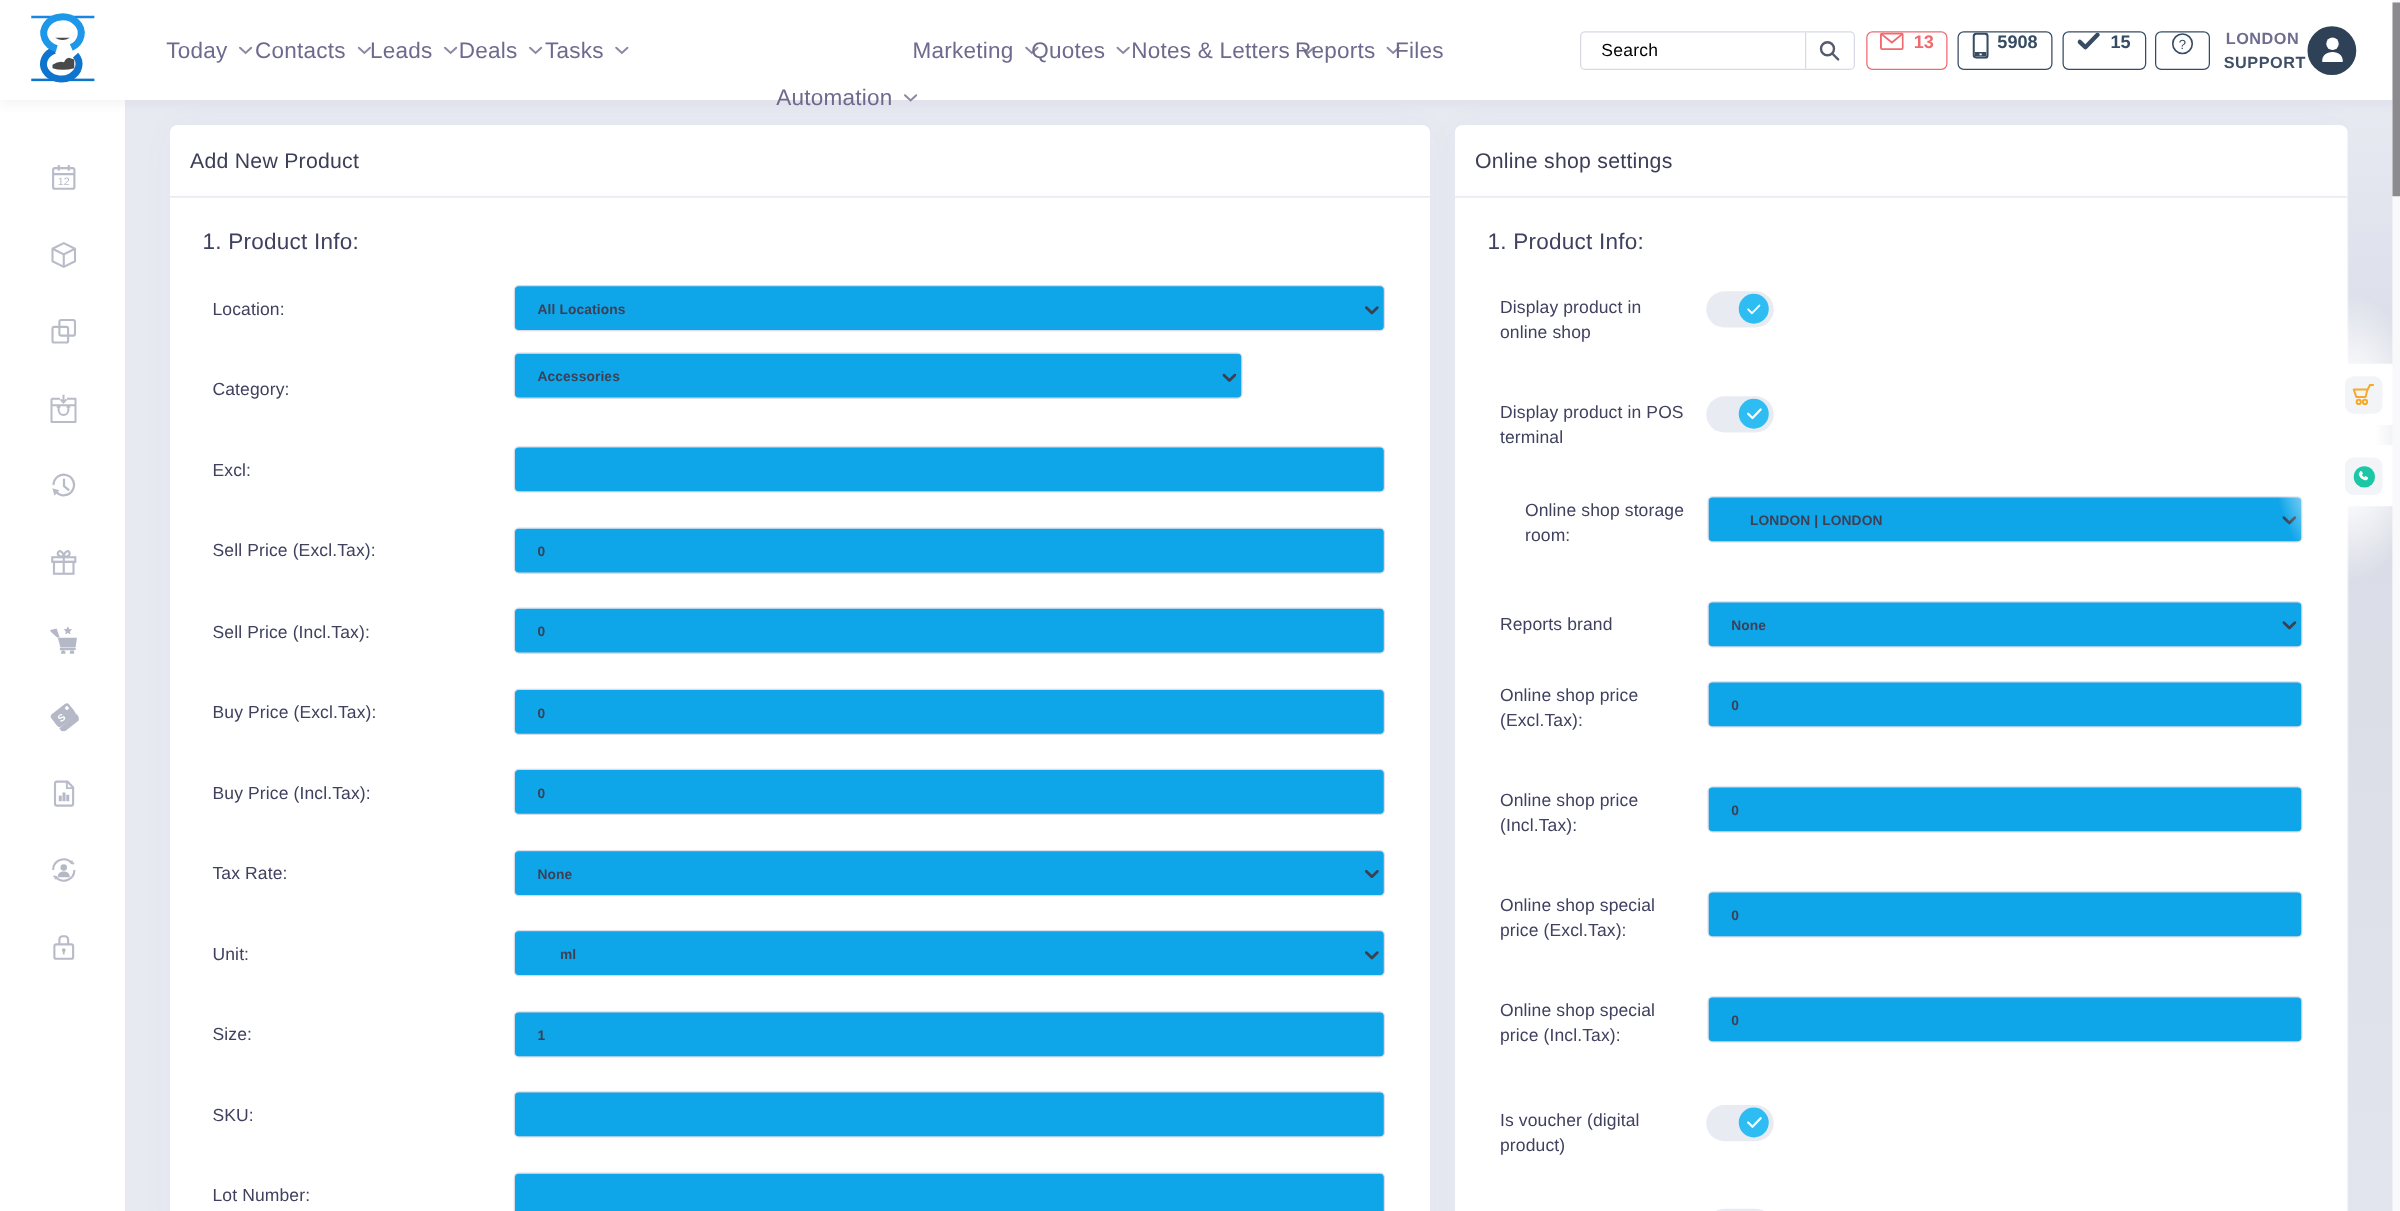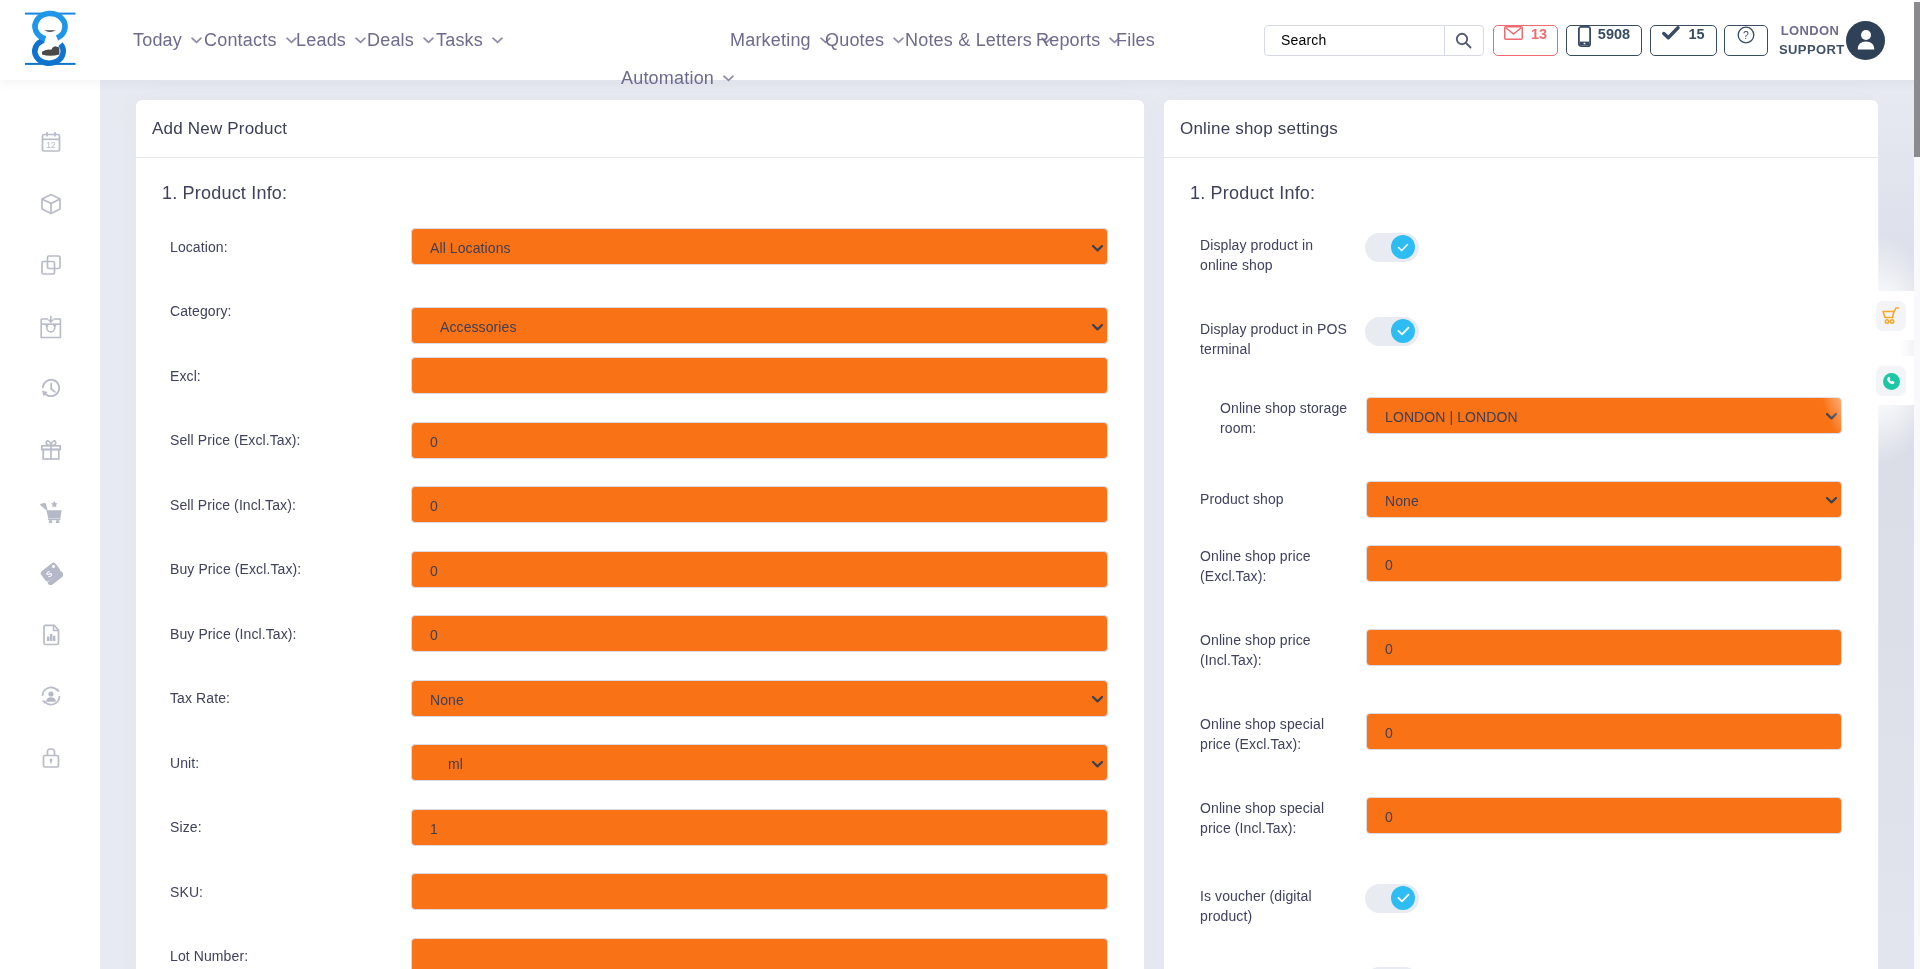--- a/index.html
+++ b/index.html
@@ -15,41 +15,41 @@
 #sidebar { position:absolute; left:0; top:80px; width:100px; height:889px; background:#fff; }
 .sideicon { position:absolute; left:39px; width:24px; height:24px; }
 
 #sbtrack { position:absolute; right:0; top:0; width:6px; height:969px; background:#f9f9fb; z-index:9; }
 #sbthumb { position:absolute; right:0px; top:2px; width:6px; height:155px; background:#8a8a8f; z-index:10; }
 
 .panel { position:absolute; top:100px; background:#fff; border-radius:6px; box-shadow:0 0 30px rgba(76,87,125,.03); }
 .panelhead { height:58px; border-bottom:1px solid #e2e4ee; display:flex; align-items:center; padding-left:16px; color:#3c3e57; font-size:17px; font-weight:500; letter-spacing:.2px; }
 .sectitle { position:absolute; color:#3f415f; font-size:18px; font-weight:500; letter-spacing:.2px; }
 .lbl { position:absolute; color:#3f415f; font-size:14px; letter-spacing:.1px; line-height:20px; font-weight:500; }
-.ctl { position:absolute; border:1px solid #d9dce7; border-radius:4px; background:#f97316; display:flex; align-items:center; color:#3d3f54; font-size:14px; letter-spacing:.1px; padding-top:3px; font-weight:400; }
+.ctl { position:absolute; border:1px solid #d9dce7; border-radius:4px; background:#0ea5e9; display:flex; align-items:center; color:#3d3f54; font-size:11px; letter-spacing:.1px; padding-top:3px; font-weight:700; }
 .ctl .chev { position:absolute; right:4px; }
 .toggle { position:absolute; width:54px; height:29px; border-radius:15px; background:#e9ebf2; }
 .toggle .knob { position:absolute; right:4px; top:2.5px; width:24px; height:24px; border-radius:50%; background:#2ebdf2; display:flex; align-items:center; justify-content:center; }
 </style>
 </head>
 <body>
 
 <div id="content" class="abs" style="left:0;top:80px;width:1920px;height:889px;background:#e8eaf2;"></div>
 
 <div class="panel" id="lpanel" style="left:136px;width:1008px;height:900px;">
   <div class="panelhead">Add New Product</div>
   <div class="sectitle" style="left:26px;top:83px;">1. Product Info:</div>
 
   <div class="lbl" style="left:34px;top:136.5px;">Location:</div>
   <div class="ctl" style="left:275px;top:128px;width:697px;height:37px;padding-left:18px;">All Locations<svg class="chev" width="11" height="7" viewBox="0 0 11 7">
         <path d="M1 1 L5.5 5.4 L10 1" stroke="#3a4150" stroke-width="2.2" fill="none" stroke-linecap="round" stroke-linejoin="round"></path>
       </svg></div>
 
   <div class="lbl" style="left:34px;top:201px;">Category:</div>
-  <div class="ctl" style="left:275px;top:207px;width:697px;height:37px;padding-left:28px;">Accessories<svg class="chev" width="11" height="7" viewBox="0 0 11 7">
+  <div class="ctl" style="left:275px;top:182px;width:583px;height:37px;padding-left:18px;">Accessories<svg class="chev" width="11" height="7" viewBox="0 0 11 7">
         <path d="M1 1 L5.5 5.4 L10 1" stroke="#3a4150" stroke-width="2.2" fill="none" stroke-linecap="round" stroke-linejoin="round"></path>
       </svg></div>
 
   <div class="lbl" style="left:34px;top:265.5px;">Excl:</div>
   <div class="ctl" style="left:275px;top:257px;width:697px;height:37px;padding-left:18px;"></div>
 
   <div class="lbl" style="left:34px;top:330px;">Sell Price (Excl.Tax):</div>
   <div class="ctl" style="left:275px;top:321.5px;width:697px;height:37px;padding-left:18px;">0</div>
 
   <div class="lbl" style="left:34px;top:394.5px;">Sell Price (Incl.Tax):</div>
@@ -97,25 +97,25 @@
   <div class="lbl" style="left:36px;top:219px;">Display product in POS<br>terminal</div>
   <div class="toggle" style="left:201px;top:216.5px;">
       <div class="knob">
         <svg width="13" height="10" viewBox="0 0 13 10">
           <path d="M1.5 5 L5 8.4 L11.5 1.6" stroke="#fff" stroke-width="1.8" fill="none" stroke-linecap="round" stroke-linejoin="round"></path>
         </svg>
       </div>
     </div>
 
   <div class="lbl" style="left:36px;top:298px;margin-left:20px;">Online shop storage<br>room:</div>
-  <div class="ctl" style="left:202px;top:296.5px;width:476px;height:37px;padding-left:18px;">LONDON | LONDON<svg class="chev" width="11" height="7" viewBox="0 0 11 7">
-        <path d="M1 1 L5.5 5.4 L10 1" stroke="#3a4150" stroke-width="2.2" fill="none" stroke-linecap="round" stroke-linejoin="round"></path>
-      </svg></div>
-
-  <div class="lbl" style="left:36px;top:389px;">Product shop</div>
+  <div class="ctl" style="left:202px;top:296.5px;width:476px;height:37px;padding-left:33px;">LONDON | LONDON<svg class="chev" width="11" height="7" viewBox="0 0 11 7">
+        <path d="M1 1 L5.5 5.4 L10 1" stroke="#3a4150" stroke-width="2.2" fill="none" stroke-linecap="round" stroke-linejoin="round"></path>
+      </svg></div>
+
+  <div class="lbl" style="left:36px;top:389px;">Reports brand</div>
   <div class="ctl" style="left:202px;top:380.5px;width:476px;height:37px;padding-left:18px;">None<svg class="chev" width="11" height="7" viewBox="0 0 11 7">
         <path d="M1 1 L5.5 5.4 L10 1" stroke="#3a4150" stroke-width="2.2" fill="none" stroke-linecap="round" stroke-linejoin="round"></path>
       </svg></div>
 
   <div class="lbl" style="left:36px;top:446px;">Online shop price<br>(Excl.Tax):</div>
   <div class="ctl" style="left:202px;top:444.5px;width:476px;height:37px;padding-left:18px;">0</div>
 
   <div class="lbl" style="left:36px;top:530px;">Online shop price<br>(Incl.Tax):</div>
   <div class="ctl" style="left:202px;top:528.5px;width:476px;height:37px;padding-left:18px;">0</div>
 

